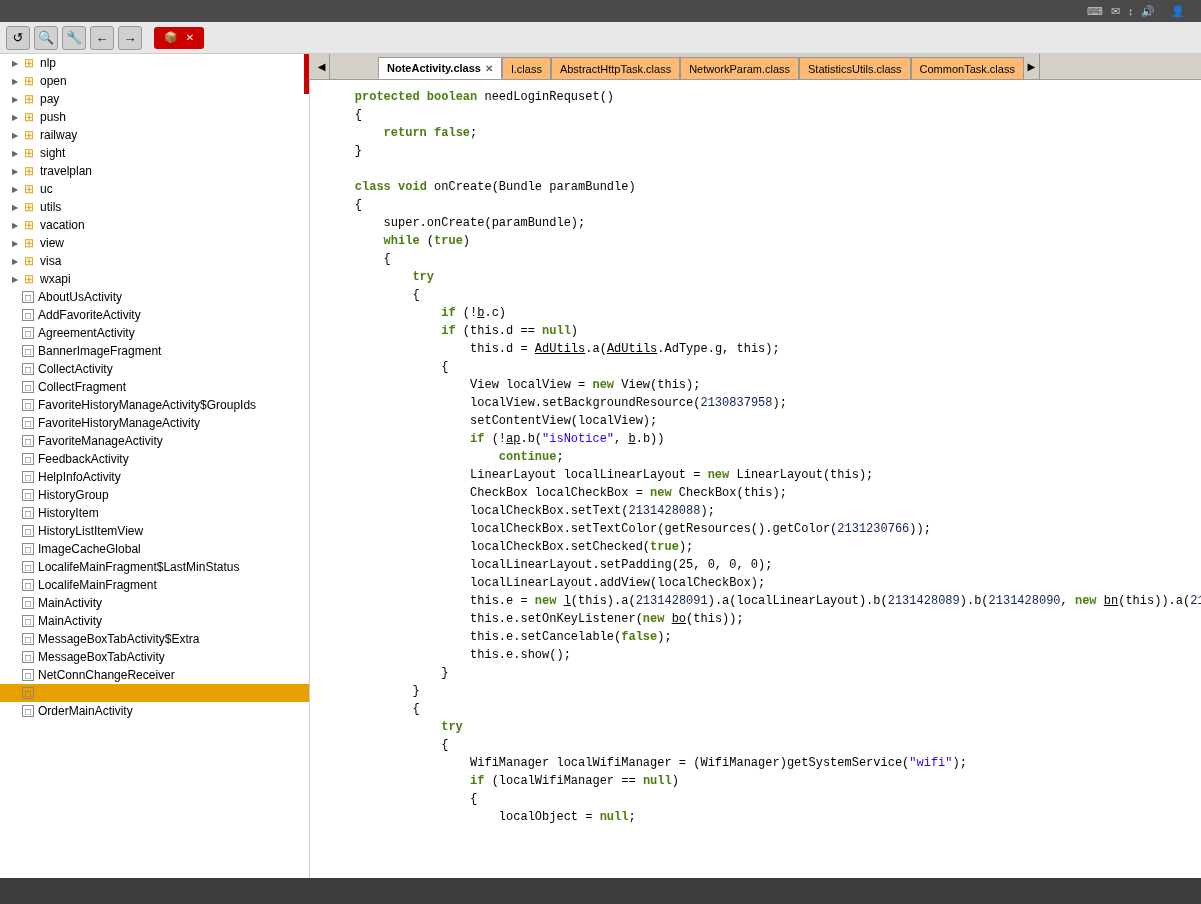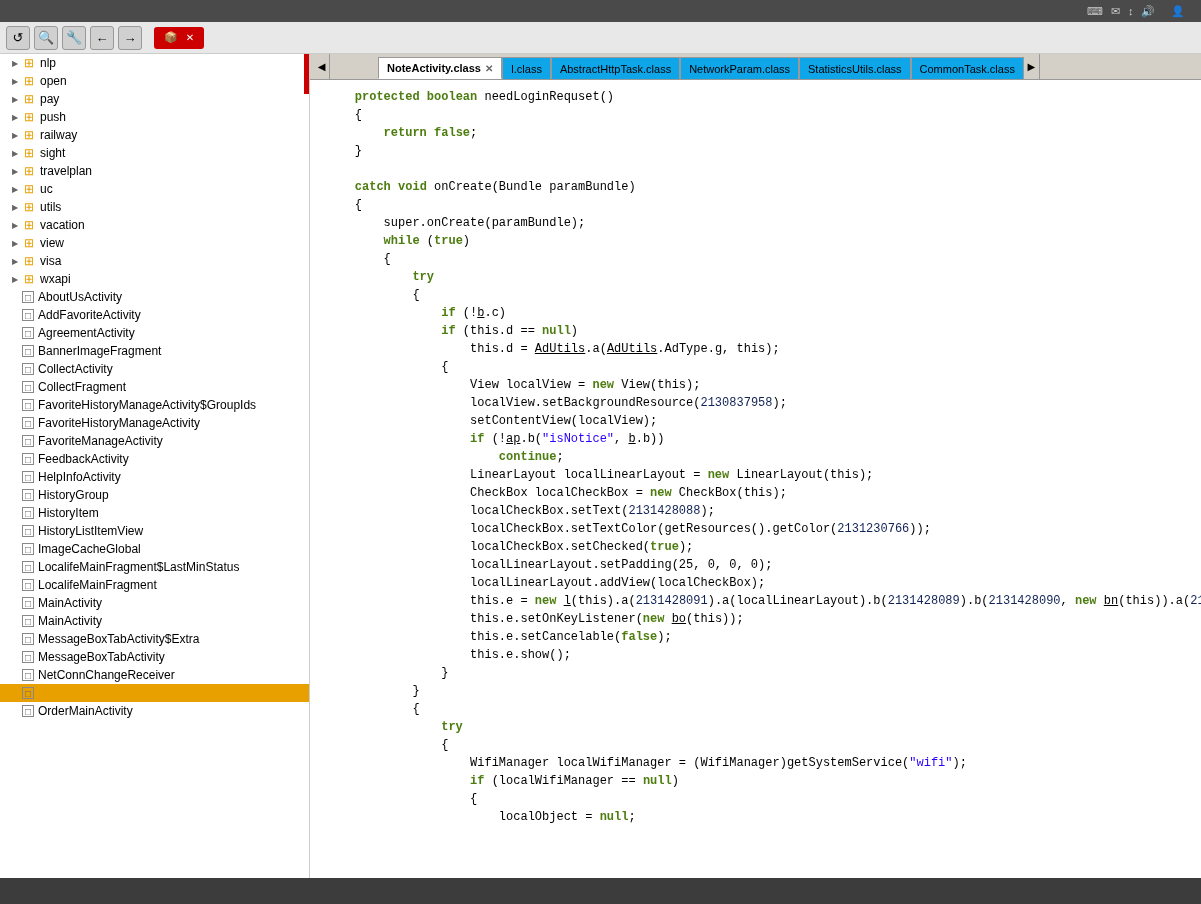--- a/index.html
+++ b/index.html
@@ -50,21 +50,21 @@
       height: 26px;
       display: flex;
       align-items: flex-end;
       padding: 0 4px;
       border-bottom: 1px solid #999;
       overflow: hidden;
     }
     .file-tab {
       height: 22px;
       padding: 0 8px;
-      background: #0ea5e9;
+      background: #fdba74;
       border: 1px solid #999;
       border-bottom: none;
       display: flex; align-items: center; gap: 4px;
       font-size: 11px;
       cursor: pointer;
       white-space: nowrap;
     }
     .file-tab.active {
       background: #fff;
       font-weight: bold;
@@ -411,21 +411,21 @@
         </div>
       <div class="tab-scroll-btn">▶</div>
     </div>
 
     <div class="code-area" id="code-area">
         <div class="code-line">    <span class="kw">protected</span> <span class="kw">boolean</span> needLoginRequset()</div>
         <div class="code-line">    {</div>
         <div class="code-line">        <span class="kw">return</span> <span class="kw">false</span>;</div>
         <div class="code-line">    }</div>
         <div class="code-line">&nbsp;</div>
-        <div class="code-line">    <span class="kw">catch</span> <span class="kw">void</span> onCreate(Bundle paramBundle)</div>
+        <div class="code-line">    <span class="kw">class</span> <span class="kw">void</span> onCreate(Bundle paramBundle)</div>
         <div class="code-line">    {</div>
         <div class="code-line">        super.onCreate(paramBundle);</div>
         <div class="code-line">        <span class="kw">while</span> (<span class="kw">true</span>)</div>
         <div class="code-line">        {</div>
         <div class="code-line">            <span class="kw">try</span></div>
         <div class="code-line">            {</div>
         <div class="code-line">                <span class="kw">if</span> (!<span class="underline">b</span>.c)</div>
         <div class="code-line">                <span class="kw">if</span> (this.d == <span class="kw">null</span>)</div>
         <div class="code-line">                    this.d = <span class="underline">AdUtils</span>.a(<span class="underline">AdUtils</span>.AdType.g, this);</div>
         <div class="code-line">                {</div>

